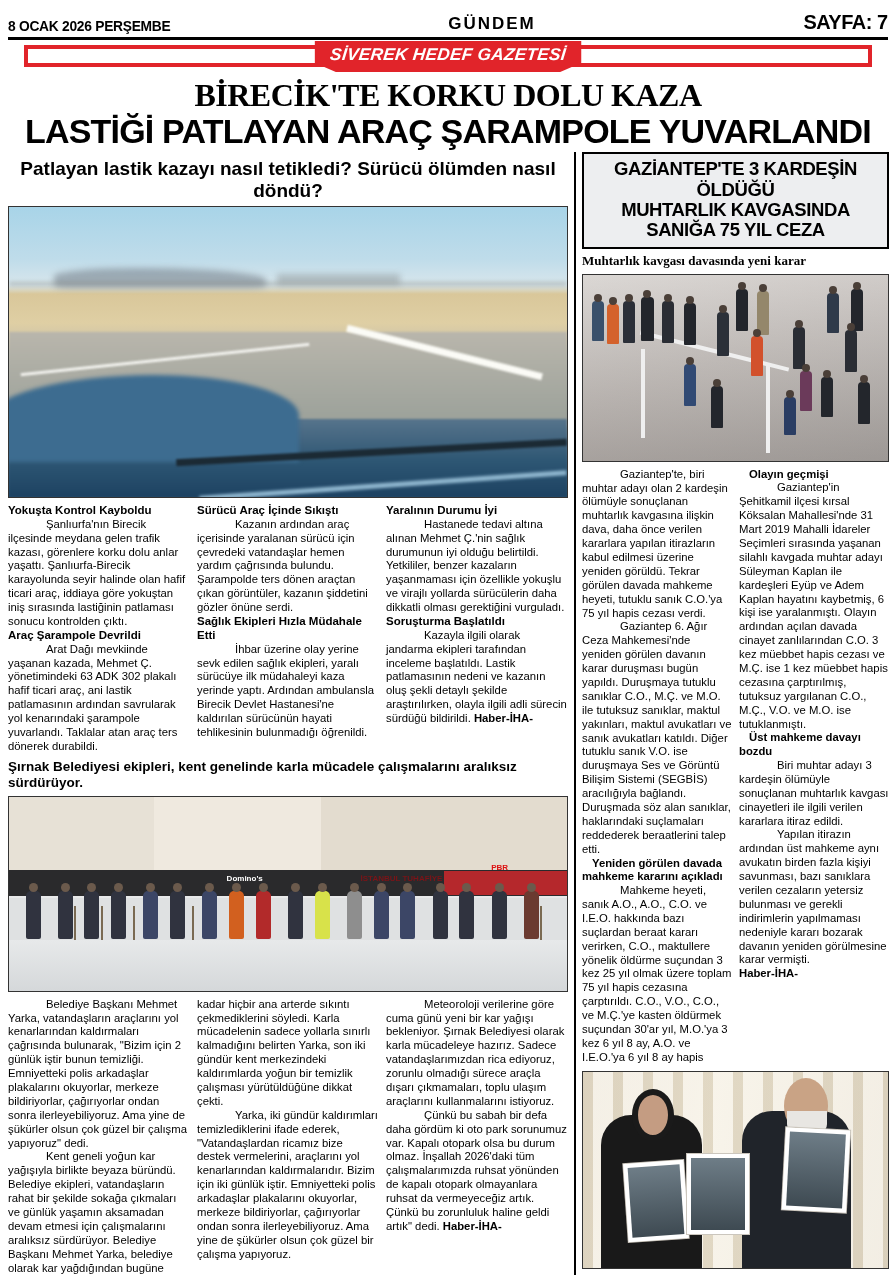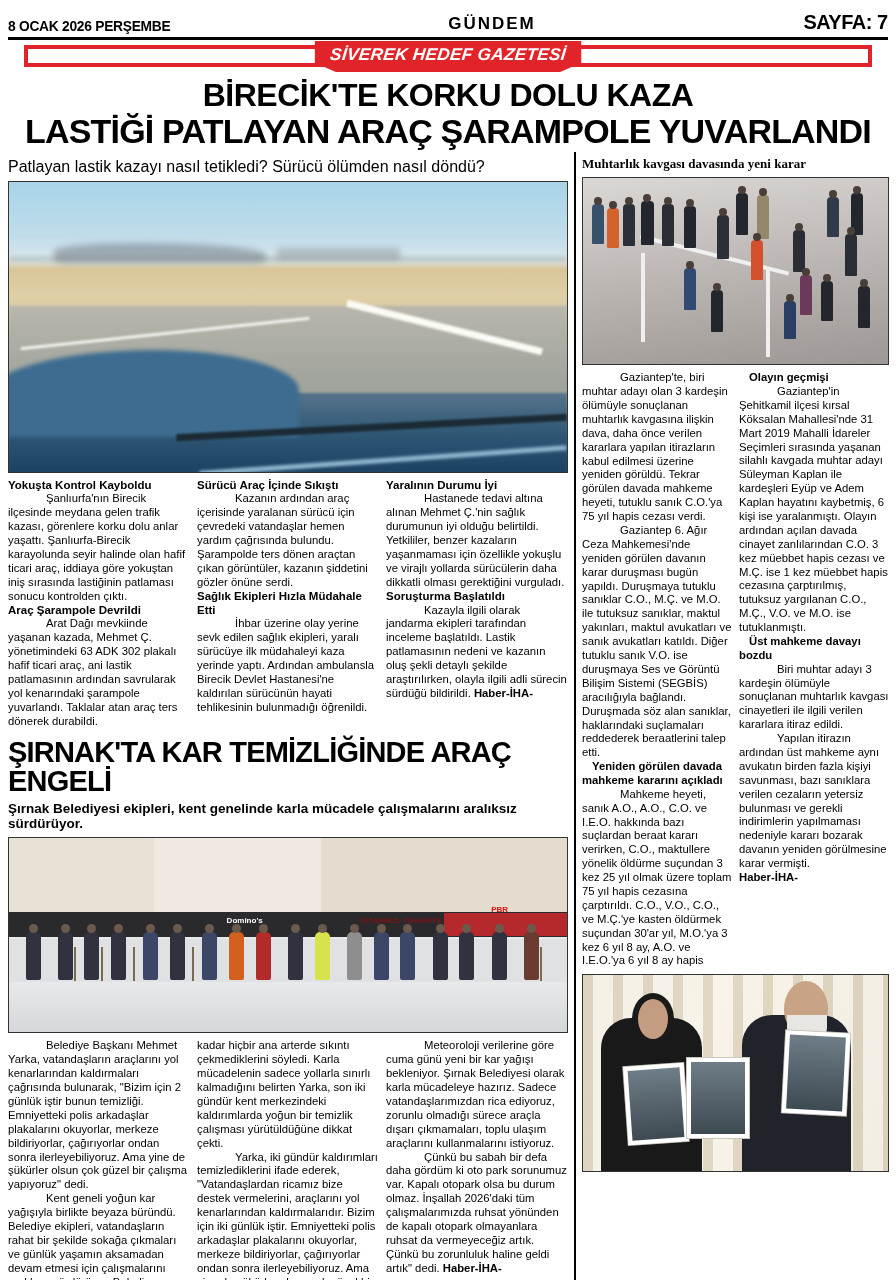--- a/index.html
+++ b/index.html
@@ -27,23 +27,23 @@
     position:absolute;left:50%;transform:translateX(-50%);top:-2px;
     background:#e1242a;color:#fff;font-weight:700;font-size:17px;letter-spacing:0.2px;
     padding:4px 18px 7px 18px;white-space:nowrap;
     clip-path:polygon(0 0,100% 0,100% 70%,92% 100%,8% 100%,0 70%);
     font-style:italic;
   }
   .banner .tab span{display:inline-block;transform:skewX(-6deg) scaleX(1.02);}
 
   
   .hl-wrap{text-align:center;margin-top:6px;}
-  .hl1{font-size:32px;font-weight:700;letter-spacing:-0.5px;line-height:1.02;}
+  .hl1{font-size:32px;font-weight:700;letter-spacing:-0.5px;line-height:1.02;font-family:Liberation Serif, serif;}
   .hl2{font-size:34px;font-weight:700;letter-spacing:-0.8px;line-height:1.02;margin-top:2px;}
-  .subhl{font-size:16px;font-weight:400;margin-top:6px;line-height:1.15;}
+  .subhl{font-size:19px;font-weight:700;margin-top:6px;line-height:1.15;text-align:center;}
 
   
   .body-grid{display:flex;gap:6px;margin-top:4px;}
   .col-left{width:562px;}
   .col-right{width:312px;border-left:2px solid #000;padding-left:6px;}
 
   
   .photo{position:relative;overflow:hidden;border:1px solid #333;box-sizing:border-box;}
 
   
@@ -160,21 +160,20 @@
           <p class="body ind">İhbar üzerine olay yerine sevk edilen sağlık ekipleri, yaralı sürücüye ilk müdahaleyi kaza yerinde yaptı. Ardından ambulansla Birecik Devlet Hastanesi'ne kaldırılan sürücünün hayati tehlikesinin bulunmadığı öğrenildi.</p>
         </div>
         <div class="c">
           <div class="kicker">Yaralının Durumu İyi</div>
           <p class="body ind">Hastanede tedavi altına alınan Mehmet Ç.'nin sağlık durumunun iyi olduğu belirtildi. Yetkililer, benzer kazaların yaşanmaması için özellikle yokuşlu ve virajlı yollarda sürücülerin daha dikkatli olması gerektiğini vurguladı.</p>
           <div class="kicker">Soruşturma Başlatıldı</div>
           <p class="body ind"><span>Kazayla ilgili olarak jandarma ekipleri tarafından inceleme başlatıldı. Lastik patlamasının nedeni ve kazanın oluş şekli detaylı şekilde araştırılırken, olayla ilgili adli sürecin sürdüğü bildirildi. </span><b class="hb">Haber-İHA-</b></p>
         </div>
       </div>
 
-      <div class="sirnak-head">ŞIRNAK'TA KAR TEMİZLİĞİNDE ARAÇ ENGELİ</div>
       <div class="sirnak-sub">Şırnak Belediyesi ekipleri, kent genelinde karla mücadele çalışmalarını aralıksız sürdürüyor.</div>
 
       <div class="photo street" style="margin-top:5px;">
         <div class="bldg" style="left:0;width:26%;"></div>
         <div class="bldg" style="left:26%;width:30%;background:#efe9df;"></div>
         <div class="bldg" style="left:56%;width:44%;background:#e3dccf;"></div>
         <div class="shopband">
           <div class="sign" style="left:39%;">Domino's</div>
           <div class="sign" style="left:63%;color:#7a1418;">İSTANBUL TUHAFİYE</div>
           <div class="sign" style="left:84%;color:#fff;">CİHAN KUYUMCULUK</div>
@@ -257,20 +256,25 @@
         <div class="c">
           <p class="body ind">Meteoroloji verilerine göre cuma günü yeni bir kar yağışı bekleniyor. Şırnak Belediyesi olarak karla mücadeleye hazırız. Sadece vatandaşlarımızdan rica ediyoruz, zorunlu olmadığı sürece araçla dışarı çıkmamaları, toplu ulaşım araçlarını kullanmalarını istiyoruz.</p>
           <p class="body ind"><span>Çünkü bu sabah bir defa daha gördüm ki oto park sorunumuz var. Kapalı otopark olsa bu durum olmaz. İnşallah 2026'daki tüm çalışmalarımızda ruhsat yönünden de kapalı otopark olmayanlara ruhsat da vermeyeceğiz artık. Çünkü bu zorunluluk haline geldi artık" dedi.</span> <b class="hb">Haber-İHA-</b></p>
         </div>
       </div>
 
     </div>
 
     <div class="col-right">
 
+      <div class="gz-headbox">
+        <div class="gz-h">GAZİANTEP'TE 3 KARDEŞİN ÖLDÜĞÜ</div>
+        <div class="gz-h">MUHTARLIK KAVGASINDA</div>
+        <div class="gz-h">SANIĞA 75 YIL CEZA</div>
+      </div>
       <div class="gz-sub">Muhtarlık kavgası davasında yeni karar</div>
 
       <div class="photo cctv" style="margin-top:5px;">
         <div class="floor"></div>
         <div class="rail" style="left:18%;top:40%;width:50%;height:4px;transform:rotate(14deg);"></div>
         <div class="rail" style="left:19%;top:40%;width:4px;height:48%;"></div>
         <div class="rail" style="left:60%;top:48%;width:4px;height:48%;"></div>
         <span class="p" style="left:3%;top:14%;width:12px;height:40px;background:#39506b;">
             <i></i>
           </span>
@@ -328,21 +332,21 @@
         <span class="p" style="left:33%;top:48%;width:12px;height:42px;background:#314a74;">
             <i></i>
           </span>
         <span class="p" style="left:90%;top:58%;width:12px;height:42px;background:#23262c;">
             <i></i>
           </span>
       </div>
 
       <div class="two">
         <div class="c">
-          <p class="body ind">Gaziantep'te, biri muhtar adayı olan 3 kardeşin ölümüyle sonuçlanan muhtarlık kavgasına ilişkin dava, daha önce verilen kararlara yapılan itirazların kabul edilmesi üzerine yeniden görüldü. Tekrar görülen davada mahkeme heyeti, tutuklu sanık C.O.'ya 75 yıl hapis cezası verdi.</p>
+          <p class="body ind">Gaziantep'te, biri muhtar adayı olan 2 kardeşin ölümüyle sonuçlanan muhtarlık kavgasına ilişkin dava, daha önce verilen kararlara yapılan itirazların kabul edilmesi üzerine yeniden görüldü. Tekrar görülen davada mahkeme heyeti, tutuklu sanık C.O.'ya 75 yıl hapis cezası verdi.</p>
           <p class="body ind">Gaziantep 6. Ağır Ceza Mahkemesi'nde yeniden görülen davanın karar duruşması bugün yapıldı. Duruşmaya tutuklu sanıklar C.O., M.Ç. ve M.O. ile tutuksuz sanıklar, maktul yakınları, maktul avukatları ve sanık avukatları katıldı. Diğer tutuklu sanık V.O. ise duruşmaya Ses ve Görüntü Bilişim Sistemi (SEGBİS) aracılığıyla bağlandı. Duruşmada söz alan sanıklar, haklarındaki suçlamaları reddederek beraatlerini talep etti.</p>
           <div class="rc-kicker" style="text-indent:10px;">Yeniden görülen davada mahkeme kararını açıkladı</div>
           <p class="body ind">Mahkeme heyeti, sanık A.O., A.O., C.O. ve I.E.O. hakkında bazı suçlardan beraat kararı verirken, C.O., maktullere yönelik öldürme suçundan 3 kez 25 yıl olmak üzere toplam 75 yıl hapis cezasına çarptırıldı. C.O., V.O., C.O., ve M.Ç.'ye kasten öldürmek suçundan 30'ar yıl, M.O.'ya 3 kez 6 yıl 8 ay, A.O. ve I.E.O.'ya 6 yıl 8 ay hapis</p>
         </div>
         <div class="c">
           <div class="rc-kicker" style="text-indent:10px;">Olayın geçmişi</div>
           <p class="body ind">Gaziantep'in Şehitkamil ilçesi kırsal Köksalan Mahallesi'nde 31 Mart 2019 Mahalli İdareler Seçimleri sırasında yaşanan silahlı kavgada muhtar adayı Süleyman Kaplan ile kardeşleri Eyüp ve Adem Kaplan hayatını kaybetmiş, 6 kişi ise yaralanmıştı. Olayın ardından açılan davada cinayet zanlılarından C.O. 3 kez müebbet hapis cezası ve M.Ç. ise 1 kez müebbet hapis cezasına çarptırılmış, tutuksuz yargılanan C.O., M.Ç., V.O. ve M.O. ise tutuklanmıştı.</p>
           <div class="rc-kicker" style="text-indent:10px;">Üst mahkeme davayı bozdu</div>
           <p class="body ind">Biri muhtar adayı 3 kardeşin ölümüyle sonuçlanan muhtarlık kavgası cinayetleri ile ilgili verilen kararlara itiraz edildi.</p>
           <p class="body ind">Yapılan itirazın ardından üst mahkeme aynı avukatın birden fazla kişiyi savunması, bazı sanıklara verilen cezaların yetersiz bulunması ve gerekli indirimlerin yapılmaması nedeniyle kararı bozarak davanın yeniden görülmesine karar vermişti.</p>

